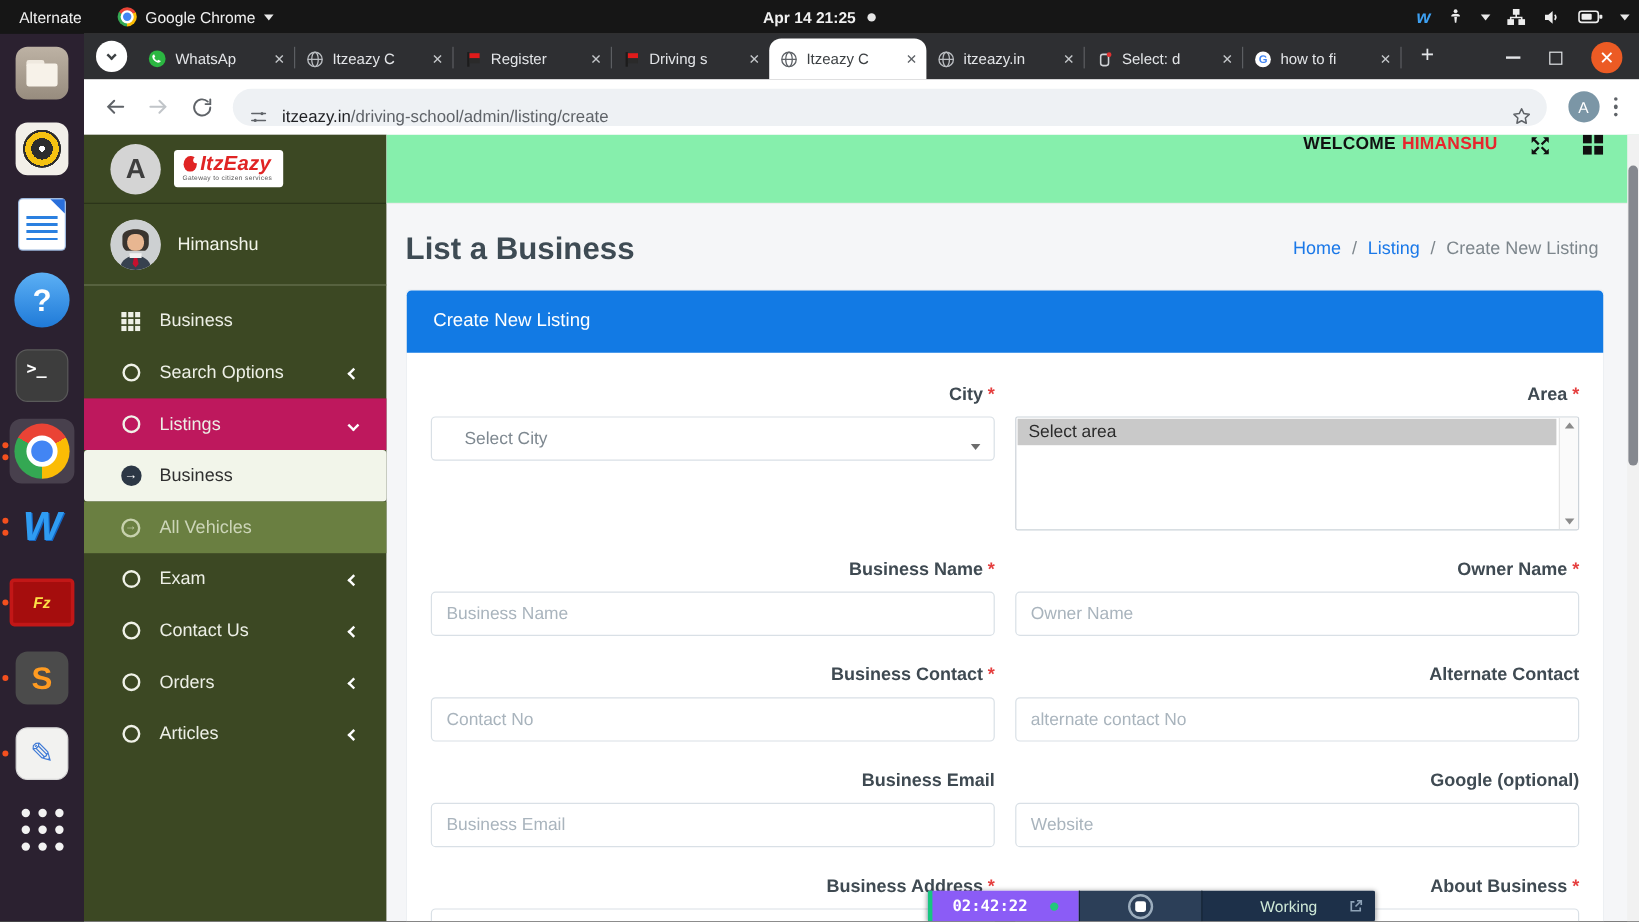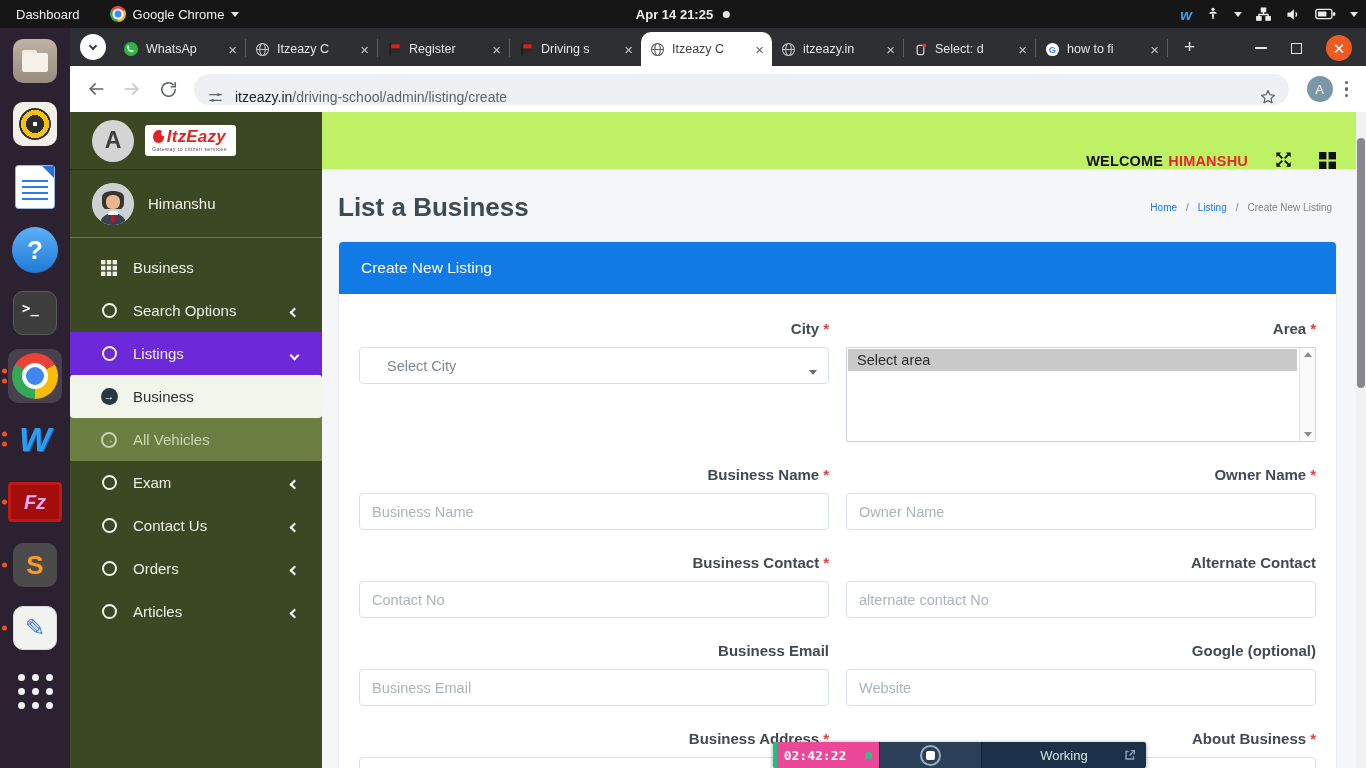--- a/index.html
+++ b/index.html
@@ -36,21 +36,21 @@
       background:radial-gradient(circle,#ffffff 0 2.5px,#2d2d2d 2.5px 9px,#f5c211 9px 14px,#2d2d2d 14px 16px,transparent 16px); }
   .ic-writer { width:38px; height:42px; background:#fff; border-radius:3px; position:relative; box-shadow:0 0 0 1px #9db8dd; }
   .ic-writer::before { content:""; position:absolute; right:0; top:0; border-left:12px solid transparent; border-top:12px solid #2a6fdb; }
   .ic-writer::after { content:""; position:absolute; left:6px; right:6px; top:14px; height:20px;
       background:repeating-linear-gradient(#2a80e0 0 2.5px,transparent 2.5px 6px); }
   .ic-help { width:46px; height:46px; border-radius:50%; background:linear-gradient(#5cb0f5,#1f7ad8); color:#fff; font-size:26px; font-weight:800; display:flex; align-items:center; justify-content:center; }
   .ic-term { width:44px; height:44px; border-radius:10px; background:#3d3d3d; border:1px solid #5a5a5a; color:#fff; font-family:"DejaVu Sans Mono",monospace; font-size:14px; font-weight:700; display:flex; align-items:flex-start; padding:8px 0 0 8px; }
   .ic-chrome { width:46px; height:46px; border-radius:50%; background:conic-gradient(from 60deg,#fbbc05 0 120deg,#34a853 0 240deg,#ea4335 0 360deg); position:relative; }
   .ic-chrome::after { content:""; position:absolute; left:50%; top:50%; width:18px; height:18px; transform:translate(-50%,-50%); border-radius:50%; background:#4285f4; border:4px solid #fff; }
   .ic-w { color:#2f9cf1; font-size:34px; font-weight:800; font-style:italic; text-shadow:1px 1px 0 #1565c0; }
-  .ic-fz { width:64px; height:40px; background:#a50d0d; border:3px solid #c21717; border-radius:4px; color:#f0abfc; font-size:20px; font-weight:800; font-style:italic; display:flex; align-items:center; justify-content:center; }
+  .ic-fz { width:64px; height:40px; background:#a50d0d; border:3px solid #c21717; border-radius:4px; color:#fde047; font-size:13px; font-weight:800; font-style:italic; display:flex; align-items:center; justify-content:center; }
   .ic-subl { width:44px; height:44px; border-radius:10px; background:#4b4b4b; color:#ff9b21; font-size:26px; font-weight:800; display:flex; align-items:center; justify-content:center; }
   .ic-edit { width:44px; height:44px; border-radius:10px; background:#f2f2f0; border:1px solid #d8d8d8; color:#3f7ad6; font-size:24px; display:flex; align-items:center; justify-content:center; }
   .ic-grid9 { display:grid; grid-template-columns:repeat(3,7px); gap:7px; }
   .ic-grid9 i { width:7px; height:7px; border-radius:50%; background:#f2f2f2; }
 
   
   #chromewin { position:absolute; left:70px; top:28px; right:0; bottom:0; background:#fff; }
   #tabstrip { height:38px; background:#2e2f32; display:flex; align-items:flex-end; padding-left:8px; position:relative; }
   .tab-search { width:26px; height:26px; border-radius:50%; background:#fff; margin:0 8px 6px 2px; display:flex; align-items:center; justify-content:center; }
   .tab-search .chev { border-color:#3c4043; }
@@ -93,37 +93,37 @@
   .brand-tagline { font-size:5.5px; color:#555; margin-top:2px; letter-spacing:.3px; }
   .user-row { height:68px; display:flex; align-items:center; gap:14px; padding-left:22px; border-bottom:1px solid #6b7553; }
   .user-avatar { width:42px; height:42px; border-radius:50%; background:#cfcfcf; overflow:hidden; position:relative; flex-shrink:0; }
   .user-name { font-size:15px; color:#f2f4ea; }
 
   .menu { padding-top:8px; }
   .m-item { height:43px; display:flex; align-items:center; gap:15px; padding:0 24px 0 30px; font-size:15px; color:#edefE6; color:#edefe6; }
   .m-item .m-ic { width:18px; display:flex; align-items:center; justify-content:center; flex-shrink:0; }
   .ring { width:15px; height:15px; border:2px solid #f0f2e8; border-radius:50%; display:inline-block; }
   .m-arrow { margin-left:auto; }
-  .m-item.expanded { background:#6d28d9; }
+  .m-item.expanded { background:#be185d; }
   .m-item.active { background:#f2f5ea; color:#2f2f2f; border-radius:3px; }
   .m-item.subgreen { background:#6a7f41; color:#ccd5b8; }
   .arrow-circle { width:17px; height:17px; border-radius:50%; background:#2c3745; color:#fff; font-size:11px; font-weight:700; display:flex; align-items:center; justify-content:center; line-height:1; }
   .arrow-circle.pale { background:transparent; border:2px solid #c7d1ad; color:#c7d1ad; width:16px; height:16px; font-size:10px; }
   .chev-w { width:7px; height:7px; border-left:2.4px solid #fff; border-bottom:2.4px solid #fff; display:inline-block; }
   .chev-w.l { transform:rotate(45deg); }
   .chev-w.d { transform:rotate(-45deg); margin-top:-4px; }
 
   
   #mainArea { flex:1; position:relative; overflow:hidden; }
-  .main-topbar { height:58px; background:#bef264; border-bottom:1px solid #ececec; display:flex; align-items:flex-end; justify-content:flex-end; gap:26px; padding-right:30px; }
+  .main-topbar { height:58px; background:#86efac; border-bottom:1px solid #ececec; display:flex; align-items:flex-start; justify-content:flex-end; gap:26px; padding-right:30px; }
   .welcome { font-size:14.5px; font-weight:800; letter-spacing:.2px; color:#111; }
   .welcome .w-name { color:#e8262d; margin-left:5px; }
   .page-head { display:flex; align-items:center; justify-content:space-between; padding:22px 34px 18px 16px; }
   .page-title { font-size:26px; font-weight:600; color:#3e4b54; }
-  .breadcrumb { font-size:10px; color:#7d868c; display:flex; gap:9px; align-items:baseline; }
+  .breadcrumb { font-size:15px; color:#7d868c; display:flex; gap:9px; align-items:baseline; }
   .breadcrumb a { color:#1a78e8; text-decoration:none; }
 
   .card { margin:0 29px 0 16px; background:#fff; border:1px solid #e9edf0; border-bottom:none; border-radius:4px 4px 0 0; }
   .card-head { height:52px; background:#127ae4; border-radius:4px 4px 0 0; display:flex; align-items:center; padding:0 22px; color:#fff; font-size:15.5px; }
   .card-body { padding:10px 20px 0; display:grid; grid-template-columns:1fr 1fr; column-gap:17px; align-items:start; }
   .fgroup { display:flex; flex-direction:column; }
   .flabel { font-size:15px; font-weight:700; color:#3f4a52; margin:16px 0 10px;text-align:right; }
   .req { color:#e53e3e; margin-left:4px; }
   .fctl { height:37px; border:1px solid #d9e0e6; border-radius:4px; font-size:14.5px; color:#444; padding:0 12px; width:100%; background:#fff; outline:none; margin-bottom:8px; }
   .fctl::placeholder { color:#a9b4bd; opacity:1; }
@@ -137,38 +137,38 @@
   .lb-dn { width:0; height:0; border-left:4px solid transparent; border-right:4px solid transparent; border-top:5px solid #8b8b8b; }
   .farea { height:70px; border:1px solid #d9e0e6; border-radius:4px; font-size:14.5px; color:#444; padding:8px 12px; width:100%; resize:none; outline:none; font-family:"Liberation Sans",sans-serif; }
   .farea::placeholder { color:#a9b4bd; opacity:1; }
 
   
   .pg-scroll { position:absolute; right:0; top:84px; bottom:0; width:10px; background:#f1f1f1; z-index:30; }
   .pg-thumb { position:absolute; top:26px; left:1px; width:8px; height:250px; border-radius:4px; background:#85888f; }
 
   
   #timerbar { position:absolute; left:773px; top:742px; width:373px; height:26px; display:flex; z-index:60; font-family:"DejaVu Sans Mono",monospace; border-radius:2px; overflow:hidden; box-shadow:0 1px 4px rgba(0,0,0,.4); }
-  .t-time { width:106px; background:#ec4899; border-left:4px solid #17c57f; display:flex; align-items:center; justify-content:center; gap:19px; color:#fff; font-size:13px; font-weight:700; }
+  .t-time { width:126px; background:#8b5cf6; border-left:4px solid #17c57f; display:flex; align-items:center; justify-content:center; gap:19px; color:#fff; font-size:13px; font-weight:700; }
   .t-dot { width:7px; height:7px; border-radius:50%; background:#22c77a; }
   .t-stop { width:102px; background:#2c3f58; border-left:1px solid #122234; display:flex; align-items:center; justify-content:center; }
   .stop-circle { width:21px; height:21px; border-radius:50%; border:2px solid #9cadbd; display:flex; align-items:center; justify-content:center; }
   .stop-square { width:9px; height:9px; border-radius:2px; background:#fff; }
   .t-status { flex:1; background:#1d3049; border-left:1px solid #122234; display:flex; align-items:center; justify-content:center; color:#cfe9d8; font-size:13px; font-family:"Liberation Sans",sans-serif; position:relative; }
   .t-ext { position:absolute; right:9px; top:6px; }
 
   svg { display:block; }
 </style>
 </head>
 <body>
 
 <div id="screen">
 
   <div id="topbar">
     <div class="tb-left">
-      <span>Dashboard</span>
+      <span>Alternate</span>
       <span class="tb-appmenu">
         <span class="mini-chrome"></span>
         <span>Google Chrome</span>
         <span class="caret-down"></span>
       </span>
     </div>
     <div id="clock">
       <span>Apr 14 21:25</span>
       <span class="rec-dot"></span>
     </div>

